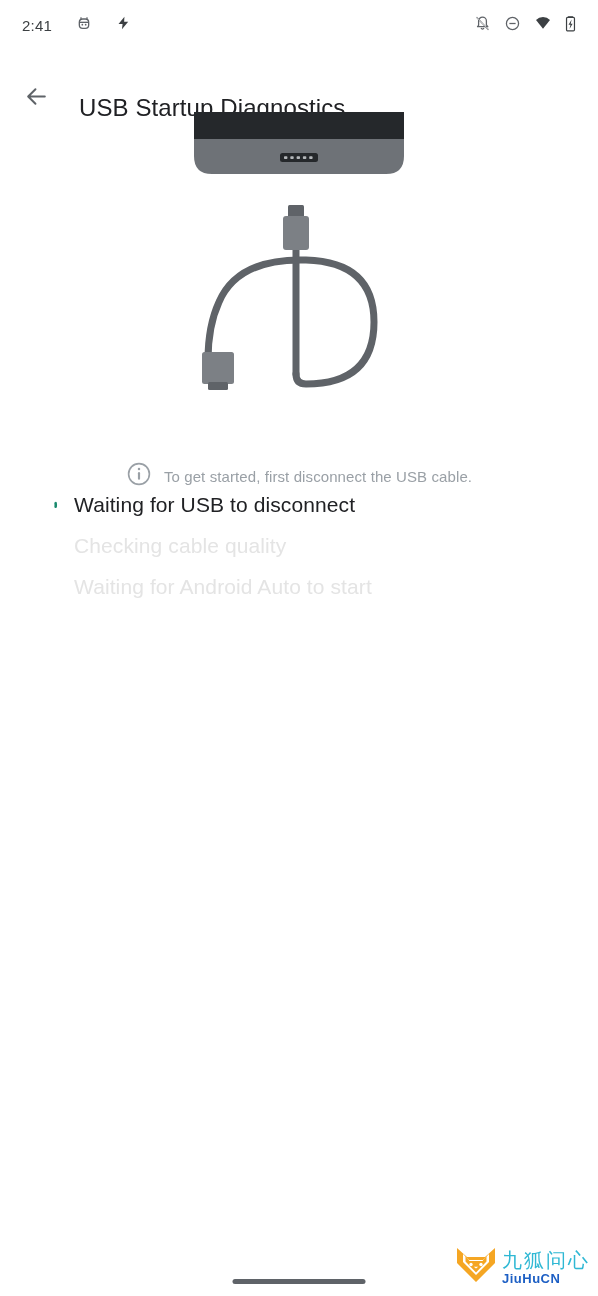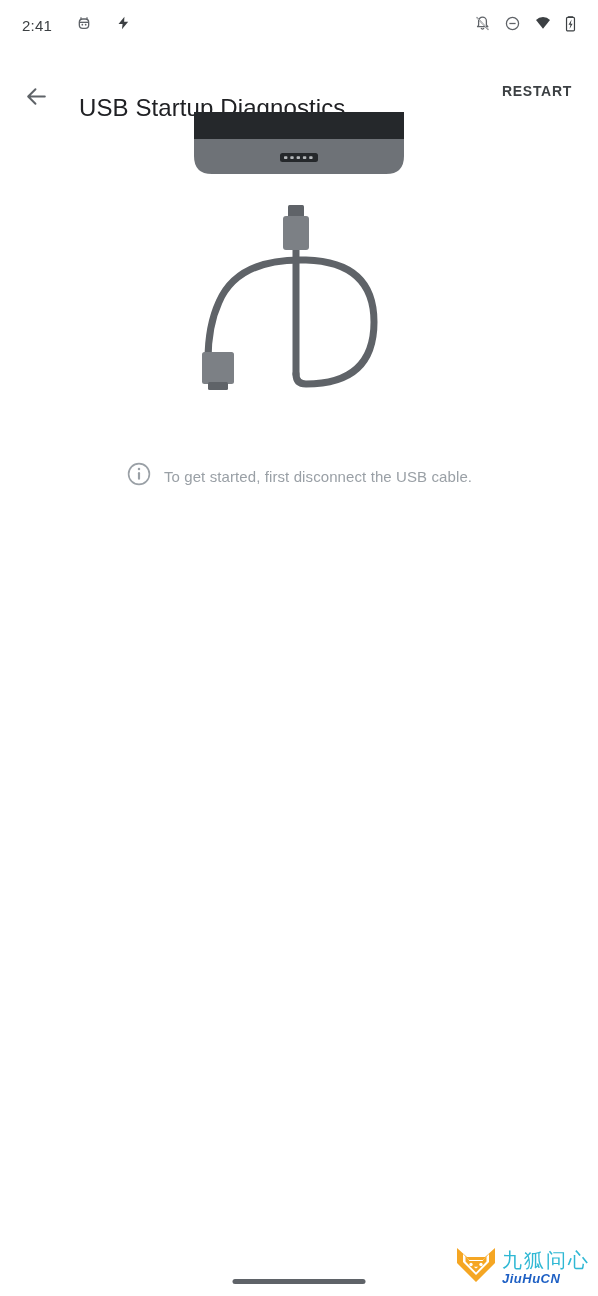--- a/index.html
+++ b/index.html
@@ -62,21 +62,21 @@
   .step.active .step-label { color:#202124; }
   .step.pending .step-label { color:#e4e4e4; }
 
   
   .watermark {
     position:absolute; right:8px; bottom:7px;
     display:flex; align-items:center; gap:4px;
   }
   .wm-text { display:flex; flex-direction:column; line-height:1; }
   .wm-cn { font-size:20px; color:#2fb8d4; letter-spacing:2px; font-weight:400; }
-  .wm-en { font-size:13px; color:#1d5fc4; font-weight:700; font-style:italic; letter-spacing:.5px; margin-top:2px; }
+  .wm-en { font-size:13px; color:#1d5fc4; font-weight:700; letter-spacing:.5px; margin-top:2px; }
 
   
   .nav-pill {
     position:absolute; bottom:12px; left:50%; transform:translateX(-50%);
     width:133px; height:5px; border-radius:3px; background:#5f6368;
   }
 </style>
 </head>
 <body>
 
@@ -139,21 +139,20 @@
 
   <div class="app-bar">
     <div class="back-btn">
       <span>
         <svg width="25" height="25" viewBox="0 0 24 24">
           <path d="M20 12 H4.5 M11 5 L4 12 L11 19" fill="none" stroke="#5f6368" stroke-width="1.9" stroke-linecap="round" stroke-linejoin="round"></path>
         </svg>
       </span>
     </div>
     <div class="app-title">USB Startup Diagnostics</div>
-    <button class="restart-btn">RESTART</button>
   </div>
 
   <div class="illustration">
     <svg width="598" height="300" viewBox="0 0 598 300">
 
       <g>
         <path d="M194 0 H404 V44 Q404 62 386 62 H212 Q194 62 194 44 Z" fill="#6e7277"></path>
         <rect x="194" y="0" width="210" height="27" fill="#25282b"></rect>
 
         <rect x="280" y="41" width="38" height="9" rx="2.5" fill="#25282b"></rect>
@@ -190,20 +189,39 @@
     <span>
       <svg width="26" height="26" viewBox="0 0 24 24">
         <circle cx="12" cy="12" r="9.6" fill="none" stroke="#9aa0a6" stroke-width="1.5"></circle>
         <circle cx="12" cy="7.3" r="1.15" fill="#9aa0a6"></circle>
         <rect x="11" y="10.2" width="2" height="7.2" rx="1" fill="#9aa0a6"></rect>
       </svg>
     </span>
     <span class="hint-text">To get started, first disconnect the USB cable.</span>
   </div>
 
+  <div class="steps">
+
+    <div class="step active">
+      <span class="step-spinner">
+        <svg width="22" height="22" viewBox="0 0 22 22">
+          <path d="M11 2.2 A8.8 8.8 0 0 1 14.4 2.9" fill="none" stroke="#1a8a6e" stroke-width="2.6" stroke-linecap="round" transform="rotate(78 11 11)"></path>
+        </svg>
+      </span>
+      <span class="step-label">Waiting for USB to disconnect</span>
+    </div>
+
+    <div class="step pending">
+      <span class="step-label">Checking cable quality</span>
+    </div>
+
+    <div class="step pending">
+      <span class="step-label">Waiting for Android Auto to start</span>
+    </div>
+  </div>
 
   <div class="watermark">
     <span>
       <svg width="44" height="40" viewBox="0 0 44 40">
         <path d="M3 3 L3 18 L22 37 L41 18 L41 3 L31 12 L13 12 Z" fill="#f5a623"></path>
         <path d="M9 9 L9 17 L22 30 L35 17 L35 9 L29 15 L15 15 Z" fill="#ffffff"></path>
         <path d="M11.5 11 L11.5 16.6 L22 27.5 L32.5 16.6 L32.5 11 L28.5 16 L15.5 16 Z" fill="#f5a623"></path>
         <circle cx="17" cy="19.5" r="1.7" fill="#ffffff"></circle>
         <circle cx="27" cy="19.5" r="1.7" fill="#ffffff"></circle>
         <path d="M22 23.5 L19.8 21.8 L24.2 21.8 Z" fill="#ffffff"></path>

